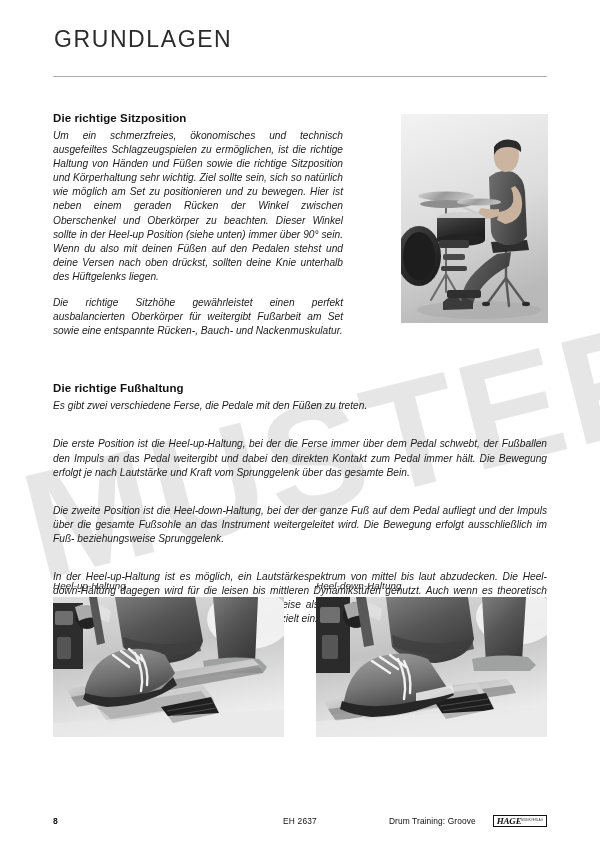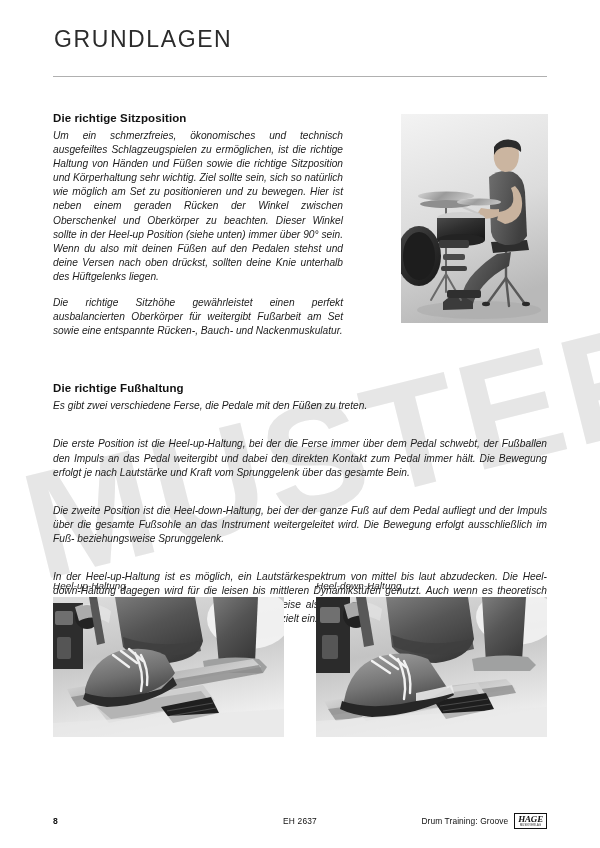--- a/index.html
+++ b/index.html
@@ -150,28 +150,28 @@
     font-size: 8.4px;
     color: #111;
   }
   .footer-page { width: 33%; font-weight: bold; font-size: 8.6px; }
   .footer-code { width: 34%; text-align: center; letter-spacing: 0.2px; }
   .footer-right {
     width: 33%;
     display: flex;
     align-items: center;
     justify-content: flex-end;
-    gap: 6px;
+    gap: 17px;
   }
   .footer-title { letter-spacing: 0.1px; white-space: nowrap; }
   .hage-logo {
     border: 1.1px solid #111;
     padding: 1px 3px 0px 3px;
     display: inline-flex;
-    flex-direction: column;
+    flex-direction: row;
     align-items: center;
     line-height: 1;
     background: #fff;
   }
   .hage-word {
     font-family: "Liberation Serif", serif;
     font-weight: bold;
     font-style: italic;
     font-size: 9px;
     letter-spacing: -0.2px;

